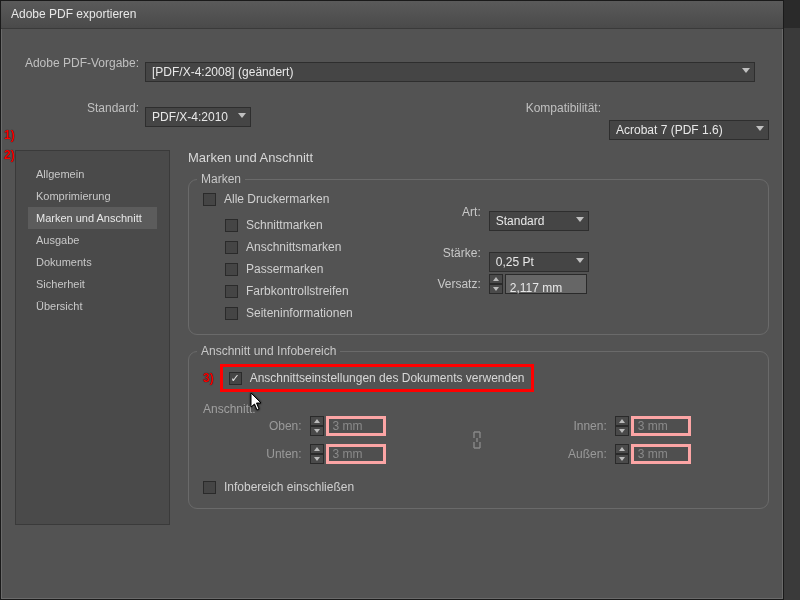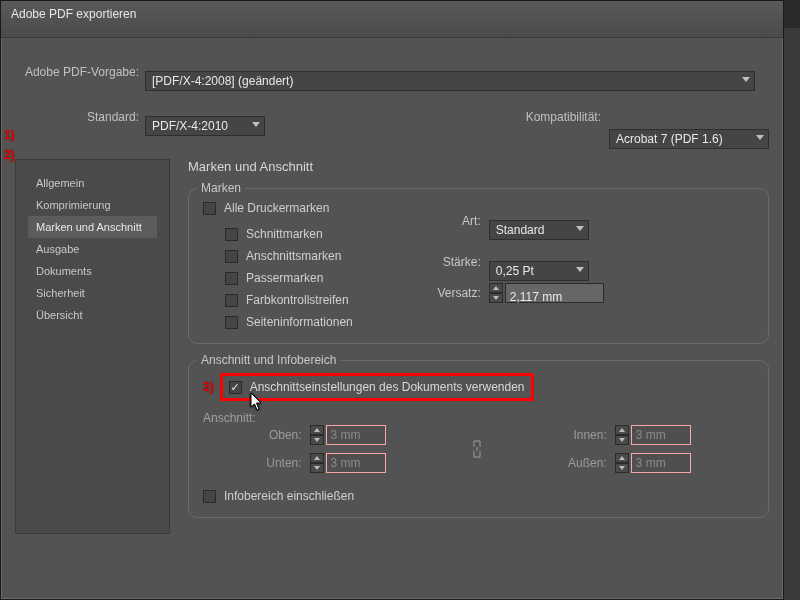--- a/index.html
+++ b/index.html
@@ -6,21 +6,21 @@
   body { background: #2a2a2a; width: 800px; height: 600px; overflow: hidden; position: relative; }
   .window {
     position: absolute;
     left: 0; top: 0;
     width: 784px; height: 600px;
     background: #535353;
     border: 1px solid #1a1a1a;
     box-shadow: 0 0 0 1px #6a6a6a inset;
   }
   .titlebar {
-    height: 37px;
+    height: 28px;
     background: linear-gradient(#5a5a5a,#4a4a4a);
     border-bottom: 1px solid #3a3a3a;
     color: #e8e8e8;
     font-size: 12px;
     padding: 6px 10px;
   }
   .content { padding: 14px 14px 0 14px; color: #d0d0d0; font-size: 12px; }
   .label-right { text-align: right; color: #c0c0c0; font-size: 12px; margin-right: 6px; white-space: nowrap;}
   .dropdown {
     background: #454545;
@@ -109,21 +109,21 @@
   .prop-col { display: flex; flex-direction: column; gap: 2px;}
   .prop-row { display: flex; align-items: center; }
   .prop-row .plabel { width: 58px; text-align: right; margin-right: 8px; font-size: 12px; color: #c8c8c8; }
   .num-input {
     background: #666;
     border: 1px solid #2a2a2a;
     height: 20px;
     color: #e8e8e8;
     font-size: 12px;
     padding: 8px 4px 0 4px;
-    width: 99px;
+    width: 82px;
     display: flex;
     align-items: center;
   }
   .spinner {
     width: 14px; height: 20px;
     display: flex; flex-direction: column;
     margin-right: 2px;
   }
   .spinner .up, .spinner .down {
     flex:1;
@@ -131,21 +131,21 @@
     border:1px solid #2a2a2a;
     display:flex;align-items:center;justify-content:center;
   }
   .spinner .up::after { content:""; width:0;height:0;border-left:3px solid transparent;border-right:3px solid transparent;border-bottom:4px solid #bbb;}
   .spinner .down::after { content:""; width:0;height:0;border-left:3px solid transparent;border-right:3px solid transparent;border-top:4px solid #bbb;}
   .num-wrap { display:flex; align-items:center;}
   .anschnitt-sub { font-size:12px; color:#a0a0a0; margin: 8px 0 0 0;}
   .bleed-grid { display: grid; grid-template-columns: auto auto 40px auto auto; row-gap:8px; column-gap:8px; align-items:center; color:#9a9a9a; font-size:12px;}
   .bleed-grid .bl { text-align:right; }
   .disabled-val {
-    background:#4f4f4f; border:1px solid #fca5a5; height:20px; width:60px;
+    background:#4f4f4f; border:3px solid #fca5a5; height:20px; width:60px;
     color:#8a8a8a; font-size:12px; display:flex; align-items:center; padding:0 4px;
   }
   .link-icon {
     width:16px; height:28px;
     display:flex; align-items:center; justify-content:center;
     color:#888;
   }
   .red-outline {
     border: 3px solid #ff0000;
     padding: 4px 6px;
@@ -176,21 +176,21 @@
   <div class="content">
 
     <div class="top-grid">
       <div class="label-right">Adobe PDF-Vorgabe:</div>
       <div class="dropdown" style="width:610px">
         <span>[PDF/X-4:2008] (geändert)</span>
         <span class="arrow"></span>
       </div>
       <div class="label-right">Standard:</div>
       <div style="display:flex;">
-        <div class="dropdown" style="width:120px">
+        <div class="dropdown" style="width:106px">
           <span>PDF/X-4:2010</span>
           <span class="arrow"></span>
         </div>
       </div>
     </div>
     <div class="compat-wrap">
       <div class="label-right" style="margin-right:8px">Kompatibilität:</div>
       <div class="dropdown" style="width:160px">
         <span>Acrobat 7 (PDF 1.6)</span>
         <span class="arrow"></span>

